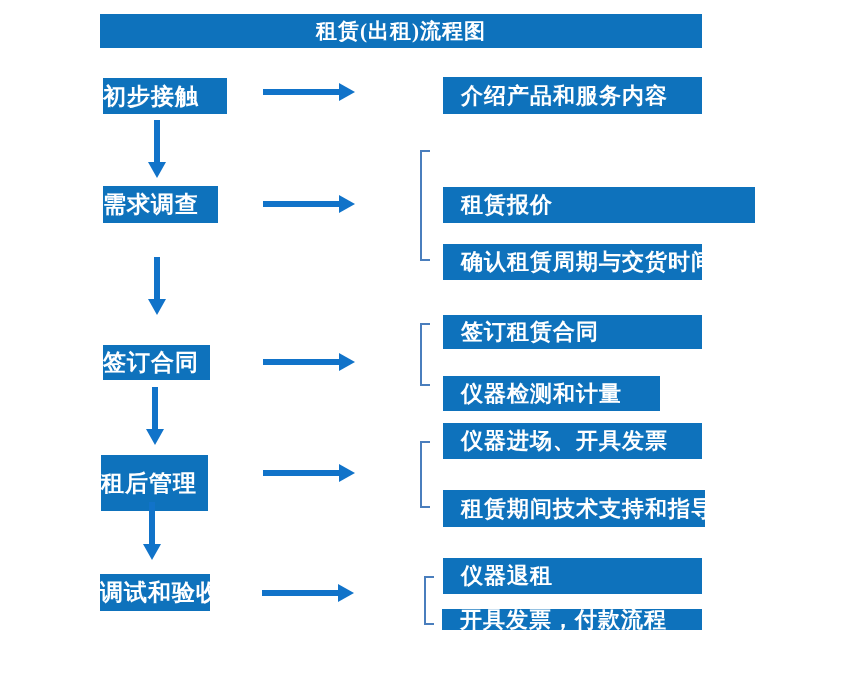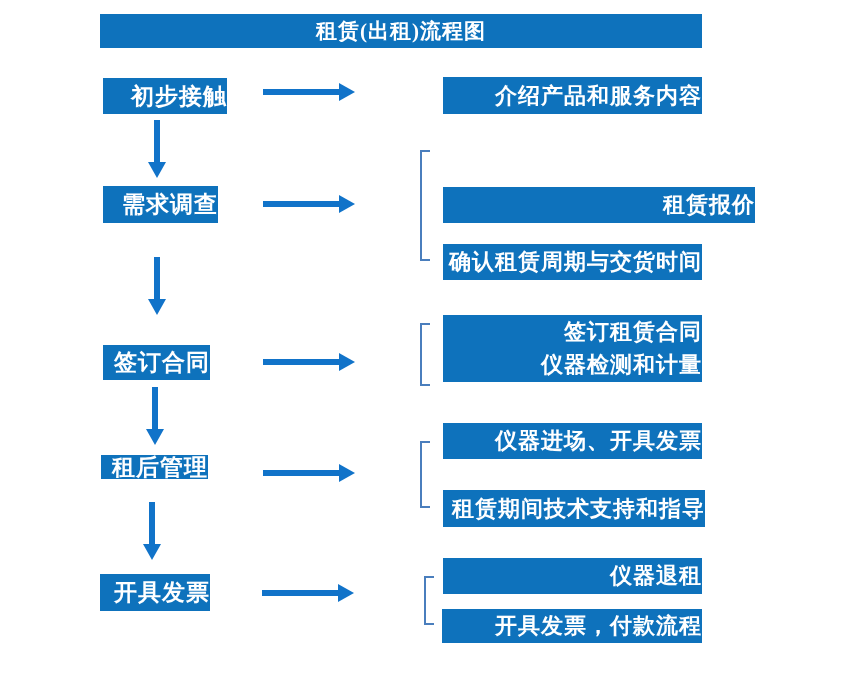--- a/index.html
+++ b/index.html
@@ -10,22 +10,22 @@
     --bg:#ffffff;
   }
   html,body{margin:0;padding:0;background:var(--bg);}
   body{width:844px;height:688px;overflow:hidden;
        font-family:"Liberation Serif","DejaVu Serif",serif;}
   .stage{position:relative;width:844px;height:688px;background:var(--bg);}
   .box{position:absolute;background:var(--blue);color:var(--txt);
        font-weight:bold;display:flex;align-items:center;box-sizing:border-box;
        white-space:nowrap;line-height:1;}
   .title-bar{justify-content:center;font-size:21px;letter-spacing:1px;}
-  .step{justify-content:flex-end;font-size:23px;letter-spacing:1px;}
-  .out{justify-content:flex-end;padding-left:11px;font-size:22px;letter-spacing:1px;}
+  .step{justify-content:flex-start;font-size:23px;letter-spacing:1px;}
+  .out{justify-content:flex-start;padding-left:18px;font-size:22px;letter-spacing:1px;}
   .harrow,.varrow{position:absolute;color:var(--arrow);}
   .harrow svg,.varrow svg{display:block;}
   .bracket{position:absolute;width:10px;box-sizing:border-box;
            border:2px solid var(--bracket);border-right:none;}
 </style>
 </head>
 <body>
 
 <div class="stage">
 
@@ -35,25 +35,25 @@
 
   <div class="box step" style="left:103px;top:78px;width:124px;height:36px">
     <span>初步接触</span>
   </div>
   <div class="box step" style="left:103px;top:345px;width:107px;height:35px">
     <span>签订合同</span>
   </div>
   <div class="box step" style="left:103px;top:186px;width:115px;height:37px">
     <span>需求调查</span>
   </div>
-  <div class="box step" style="left:101px;top:455px;width:107px;height:24px">
+  <div class="box step" style="left:101px;top:455px;width:107px;height:56px">
     <span>租后管理</span>
   </div>
   <div class="box step" style="left:100px;top:574px;width:110px;height:37px">
-    <span>开具发票</span>
+    <span>调试和验收</span>
   </div>
 
   <div class="varrow" style="left:148px;top:120px">
     <svg width="18" height="58" viewBox="0 0 18 58" fill="currentColor">
         <rect x="6" y="0" width="6" height="44"></rect>
         <polygon points="0,42 18,42 9,58"></polygon>
       </svg>
   </div>
   <div class="varrow" style="left:148px;top:257px">
     <svg width="18" height="58" viewBox="0 0 18 58" fill="currentColor">
@@ -115,29 +115,29 @@
   </div>
   <div class="box out" style="left:443px;top:187px;width:312px;height:36px">
     <span>租赁报价</span>
   </div>
   <div class="box out" style="left:443px;top:315px;width:259px;height:34px">
     <span>签订租赁合同</span>
   </div>
   <div class="box out" style="left:443px;top:244px;width:259px;height:36px">
     <span>确认租赁周期与交货时间</span>
   </div>
-  <div class="box out" style="left:443px;top:347px;width:259px;height:35px">
+  <div class="box out" style="left:443px;top:376px;width:217px;height:35px">
     <span>仪器检测和计量</span>
   </div>
   <div class="box out" style="left:443px;top:423px;width:259px;height:36px">
     <span>仪器进场、开具发票</span>
   </div>
   <div class="box out" style="left:443px;top:558px;width:259px;height:36px">
     <span>仪器退租</span>
   </div>
   <div class="box out" style="left:443px;top:490px;width:262px;height:37px">
     <span>租赁期间技术支持和指导</span>
   </div>
-  <div class="box out" style="left:442px;top:609px;width:260px;height:34px">
+  <div class="box out" style="left:442px;top:609px;width:260px;height:21px">
     <span>开具发票，付款流程</span>
   </div>
 
 </div>
 
 </body></html>

